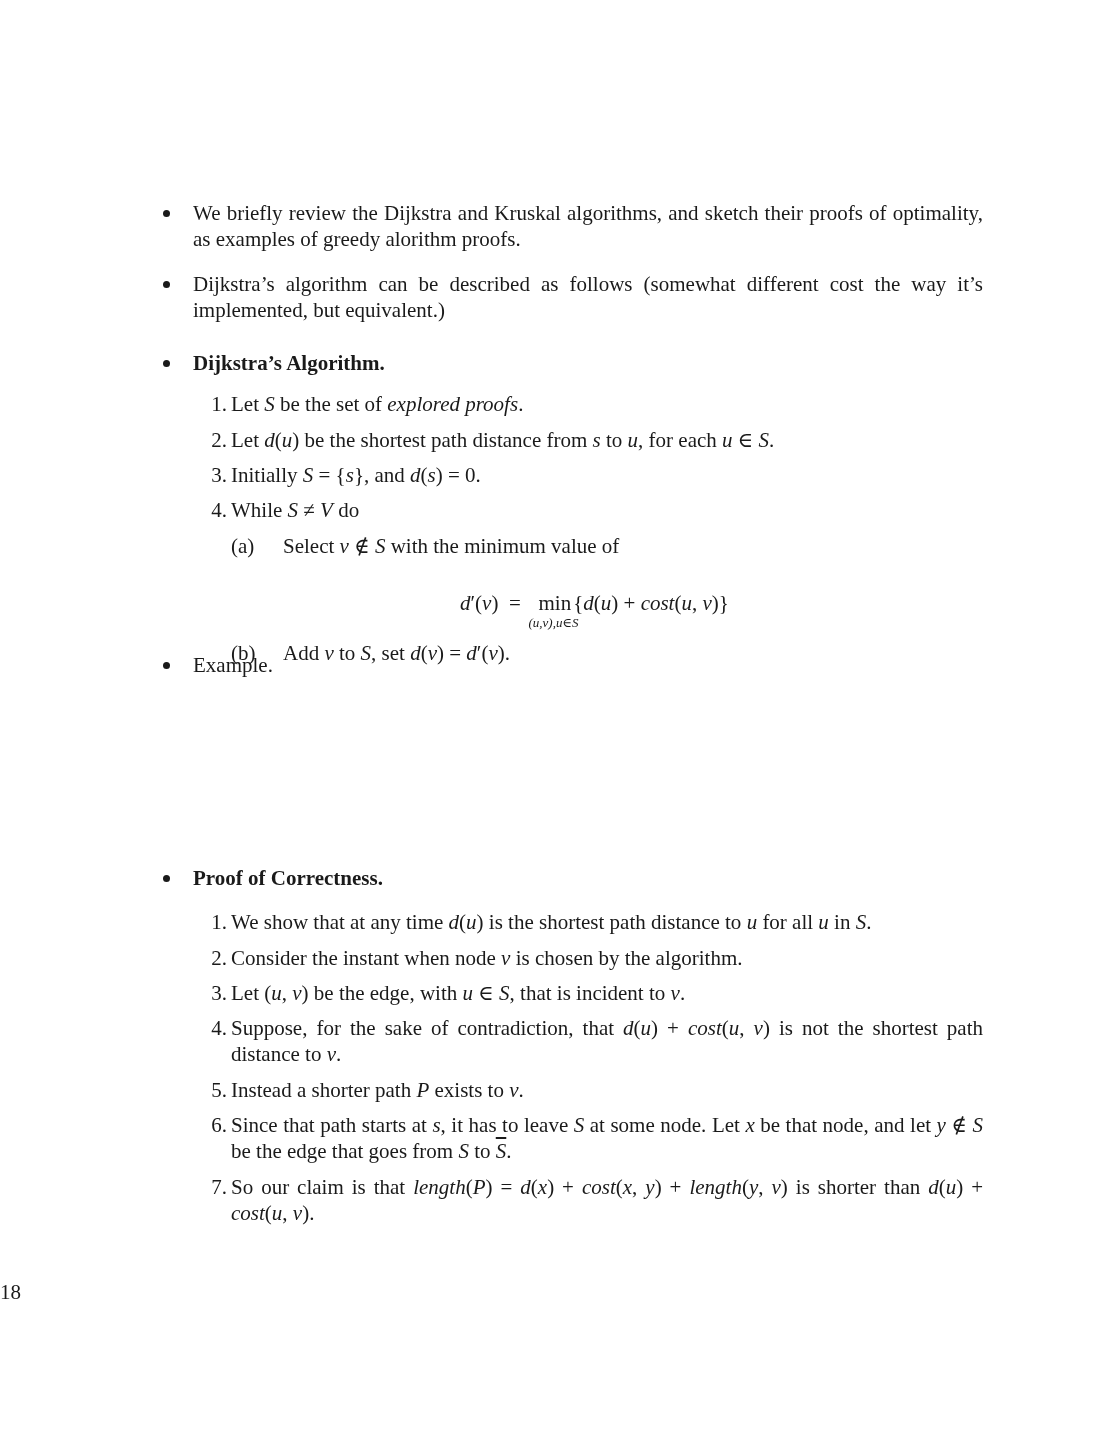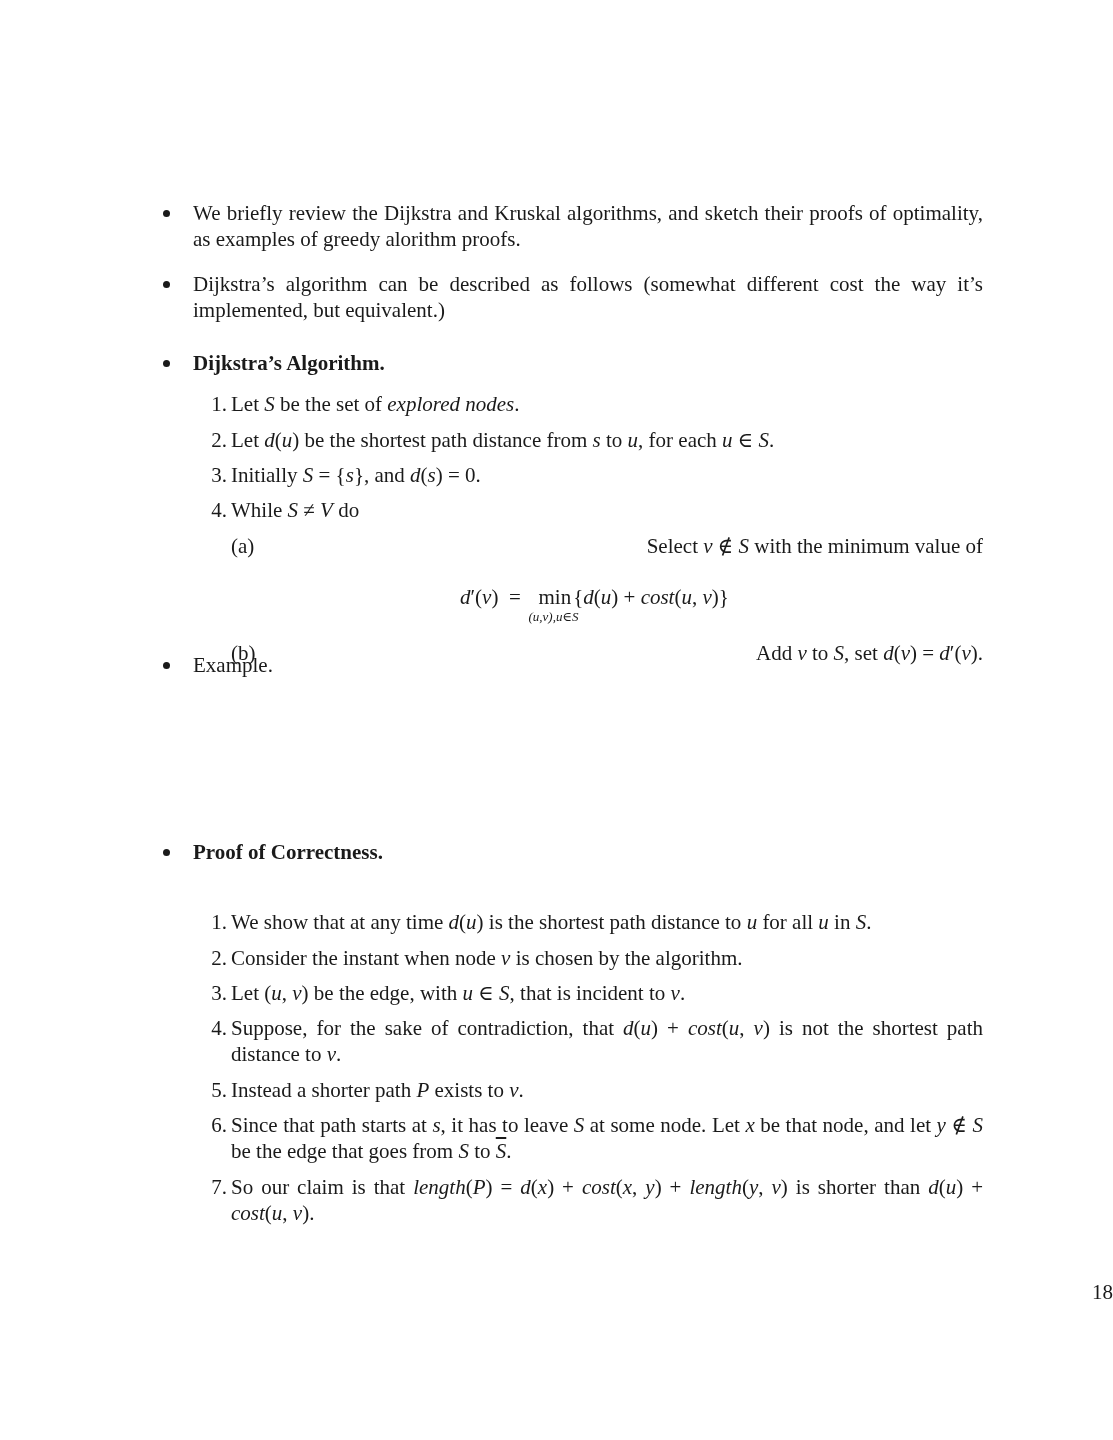--- a/index.html
+++ b/index.html
@@ -7,25 +7,25 @@
          font-family: "Liberation Serif", "DejaVu Serif", serif; color: #1a1a1a; font-size: 21px; }
   .bullet { position: absolute; left: 163px; width: 820px; line-height: 26px; }
   .bullet .dot { position: absolute; left: 0; top: 10px; width: 7px; height: 7px; border-radius: 50%; background: #1a1a1a; }
   .bullet .txt { margin-left: 30px; text-align: justify; }
   .bold { font-weight: bold; }
   .item { position: absolute; left: 201px; width: 782px; line-height: 26px; }
   .item .num { position: absolute; left: 0; width: 26px; text-align: right; }
   .item .body { margin-left: 30px; text-align: justify; }
   .sub { position: absolute; left: 231px; width: 752px; line-height: 26px; }
   .sub .lbl { position: absolute; left: 0; }
-  .sub .body { margin-left: 52px; text-align: right; }
+  .sub .body { margin-left: 52px; }
   .eq { position: absolute; left: 460px; top: 578px; line-height: 26px; white-space: nowrap; }
-  .eq .min { display: inline-block; position: relative; text-align: center; margin: 6px 2px; }
+  .eq .min { display: inline-block; position: relative; text-align: center; margin: 12px 2px; }
   .eq .min .under { position: absolute; left: -10px; top: 20px; font-size: 13px; font-style: italic; white-space: nowrap; }
-  .pagenum { position: absolute; left: 0; width: 1113px; top: 1280px; text-align: right; }
+  .pagenum { position: absolute; left: 0; width: 1113px; top: 1280px; text-align: left; }
 </style>
 </head>
 <body>
 
 <div class="bullet" style="top:200px">
   <span class="dot"></span>
   <div class="txt">We briefly review the Dijkstra and Kruskal algorithms, and sketch their proofs of optimality, as examples of greedy alorithm proofs.</div>
 </div>
 
 <div class="bullet" style="top:271px">
@@ -34,21 +34,21 @@
 </div>
 
 <div class="bullet" style="top:350px">
   <span class="dot"></span>
   <div class="txt bold">Dijkstra’s Algorithm.</div>
 </div>
 
 <div id="algo-items">
     <div class="item" style="top: 391px;">
       <span class="num">1.</span>
-      <div class="body">Let <i>S</i> be the set of <i>explored nodes</i>.</div>
+      <div class="body">Let <i>S</i> be the set of <i>explored proofs</i>.</div>
     </div>
     <div class="item" style="top: 427px;">
       <span class="num">2.</span>
       <div class="body">Let <i>d</i>(<i>u</i>) be the shortest path distance from <i>s</i> to <i>u</i>, for each <i>u</i> ∈ <i>S</i>.</div>
     </div>
     <div class="item" style="top: 462px;">
       <span class="num">3.</span>
       <div class="body">Initially <i>S</i> = {<i>s</i>}, and <i>d</i>(<i>s</i>) = 0.</div>
     </div>
     <div class="item" style="top: 497px;">
@@ -73,21 +73,21 @@
 <div class="sub" style="top:640px">
   <span class="lbl">(b)</span>
   <div class="body">Add <i>v</i> to <i>S</i>, set <i>d</i>(<i>v</i>) = <i>d</i>′(<i>v</i>).</div>
 </div>
 
 <div class="bullet" style="top:652px">
   <span class="dot"></span>
   <div class="txt">Example.</div>
 </div>
 
-<div class="bullet" style="top:839px">
+<div class="bullet" style="top:865px">
   <span class="dot"></span>
   <div class="txt bold">Proof of Correctness.</div>
 </div>
 
 <div id="proof-items">
     <div class="item" style="top: 909px;">
       <span class="num">1.</span>
       <div class="body">We show that at any time <i>d</i>(<i>u</i>) is the shortest path distance to <i>u</i> for all <i>u</i> in <i>S</i>.</div>
     </div>
     <div class="item" style="top: 945px;">

